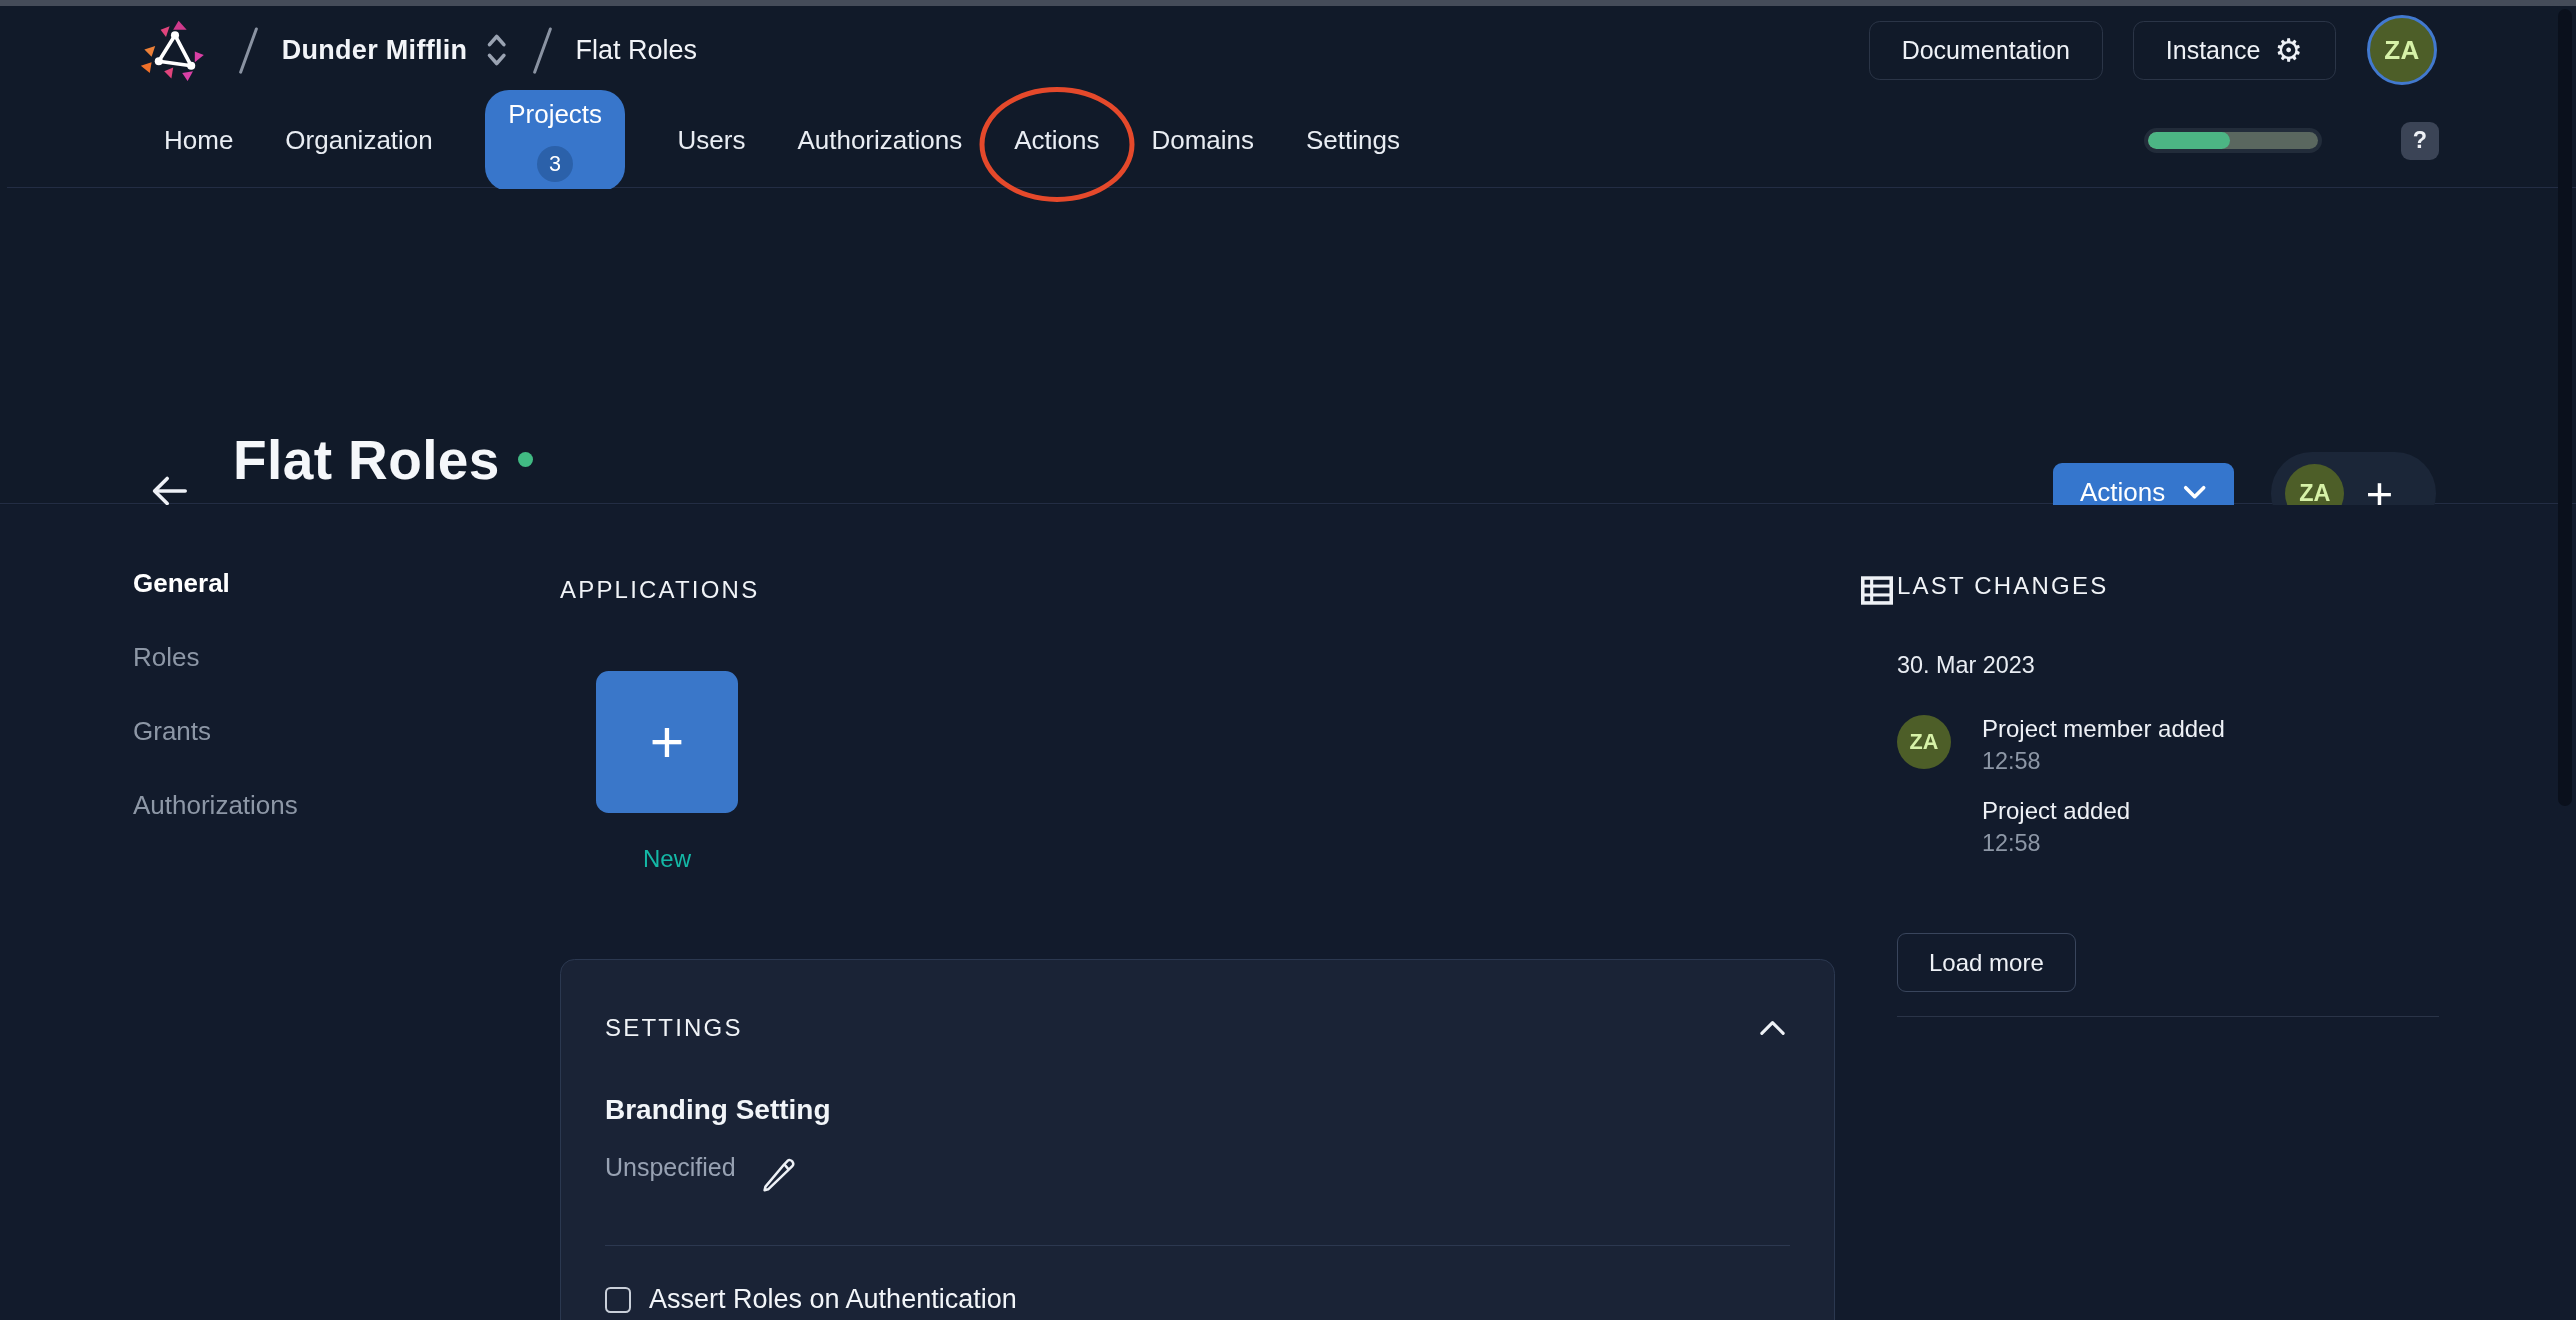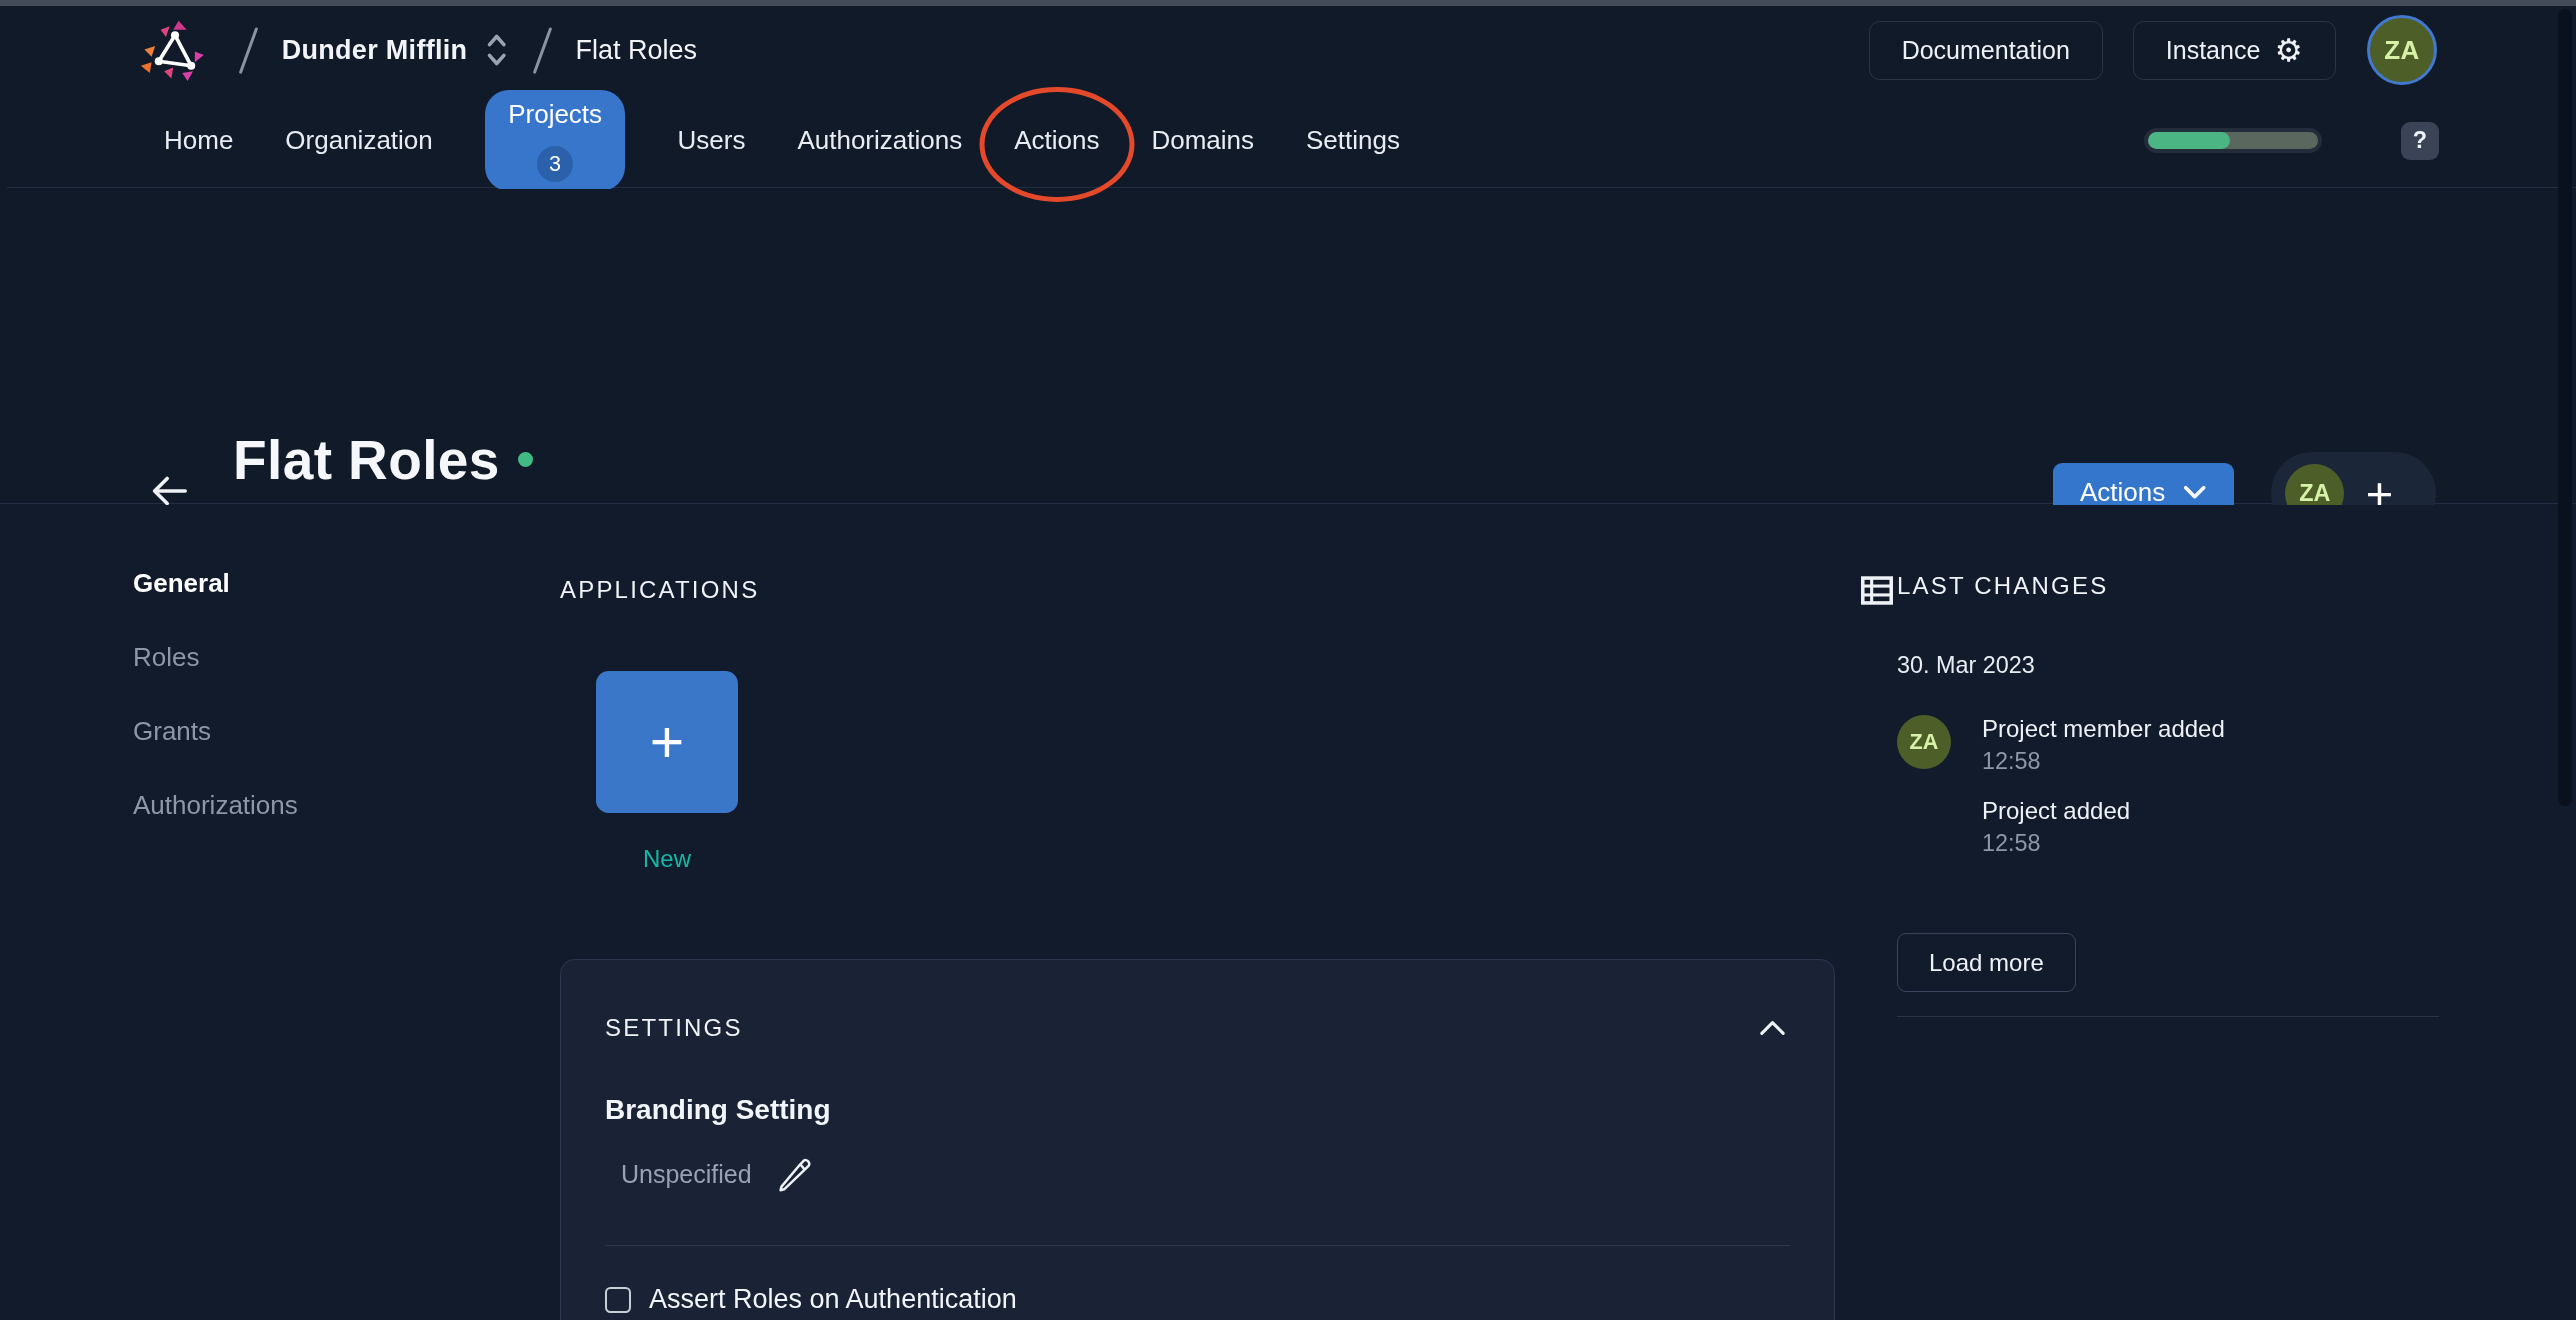--- a/index.html
+++ b/index.html
@@ -122,21 +122,21 @@
   .new-tile-plus { color:#fff; font-size:59px; font-weight:300; line-height:1; font-family:inherit; }
   .new-tile-label { width:142px; margin-left:36px; margin-top:32px; text-align:center; font-size:24px; color:#14b8a6; }
 
   .settings-card {
     margin-top:86px; width:1275px; height:558px; border-radius:14.4px;
     background:#1a2336; border:1.8px solid #2b3850; padding:0 44px;
   }
   .settings-header { margin-top:54px; display:flex; justify-content:space-between; align-items:center; }
   .icon-btn { background:none; border:none; cursor:pointer; display:inline-flex; padding:3.6px; }
   .branding-label { margin-top:52px; font-size:28px; font-weight:600; color:#f2f5f9; }
-  .branding-row { margin-top:27px; display:flex; align-items:center; gap:21.6px;margin-left:16px; }
+  .branding-row { margin-top:27px; display:flex; align-items:flex-start; gap:21.6px; }
   .branding-value { font-size:25px; color:#98a2b3; }
   .card-divider { margin-top:49px; border-top:1.8px solid #2c3850; }
   .checkbox-row { margin-top:38px; display:flex; align-items:center; gap:18px; }
   .checkbox {
     width:26px; height:26px; border:2.7px solid #c9cfd9; border-radius:5.4px;
     background:transparent; cursor:pointer; flex:none;
   }
   .checkbox-label { font-size:27px; color:#f2f5f9; }
 
   .right-panel { }

